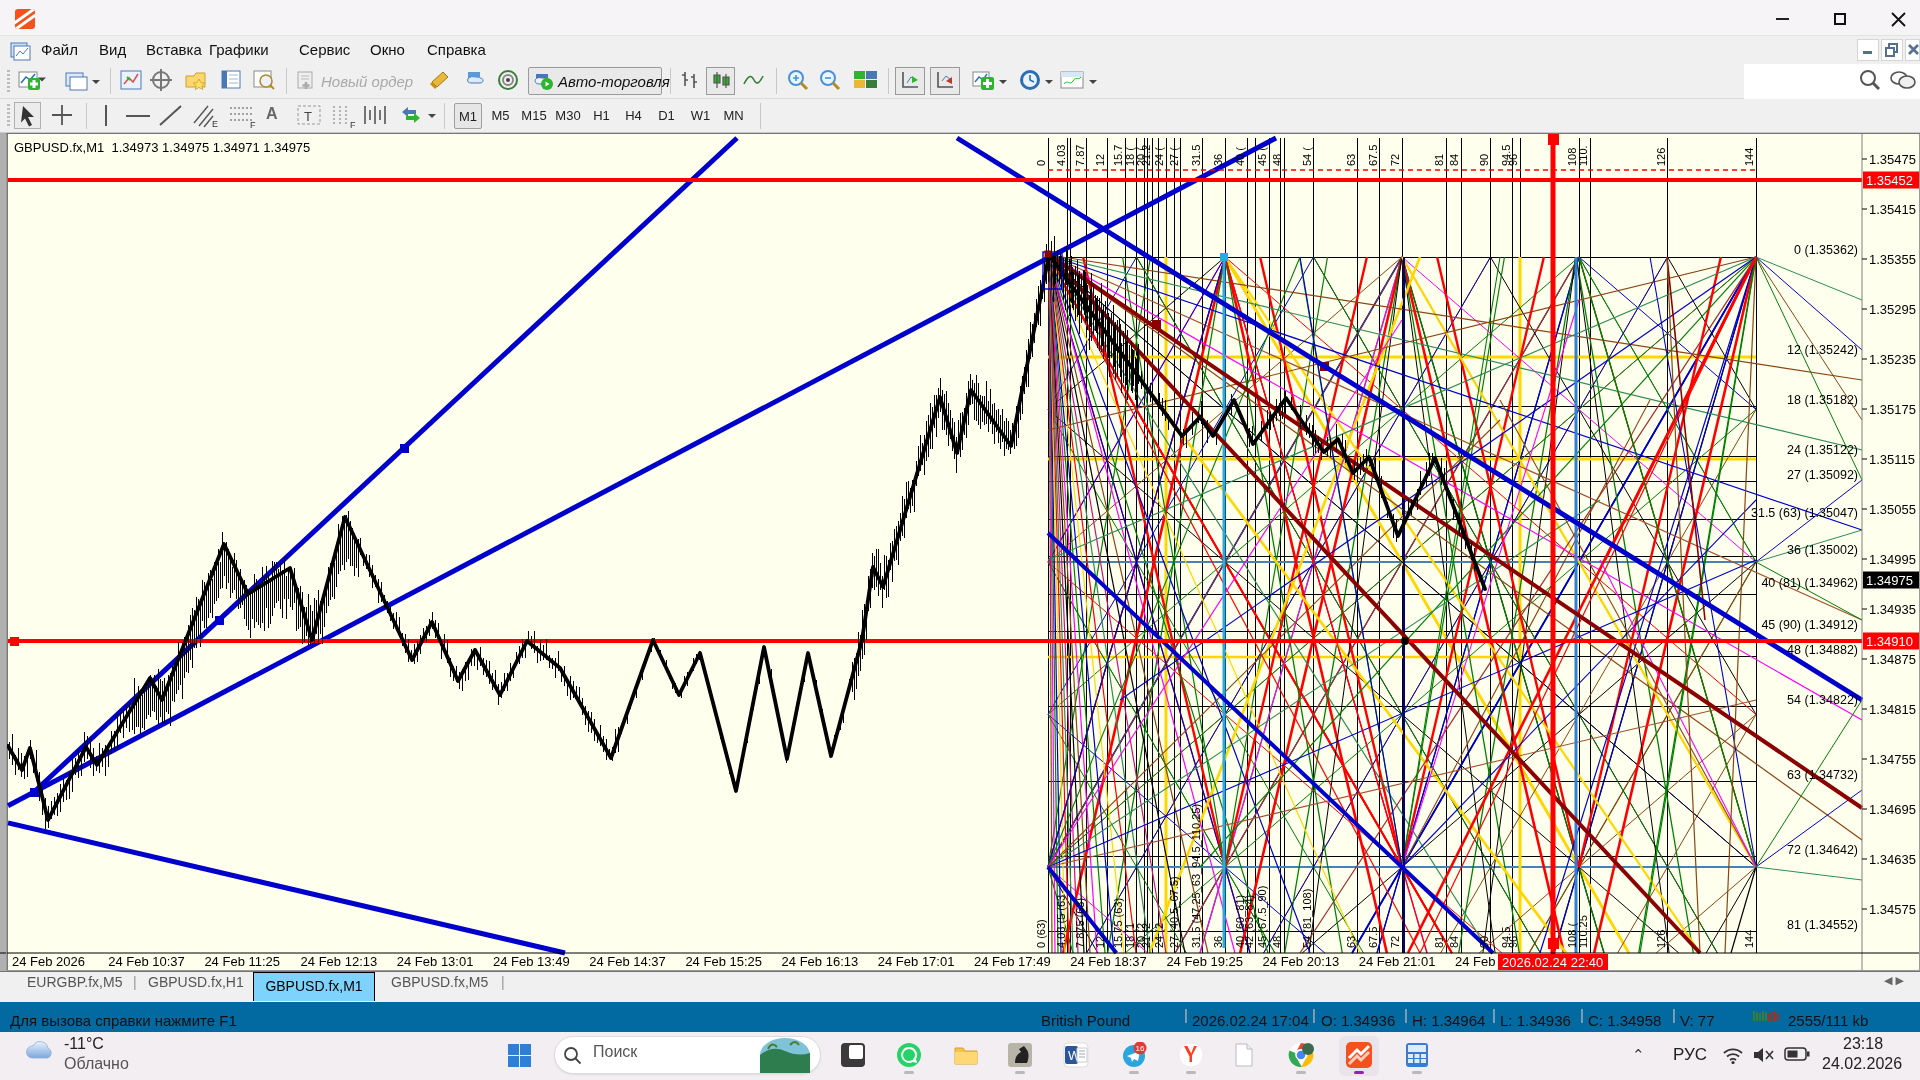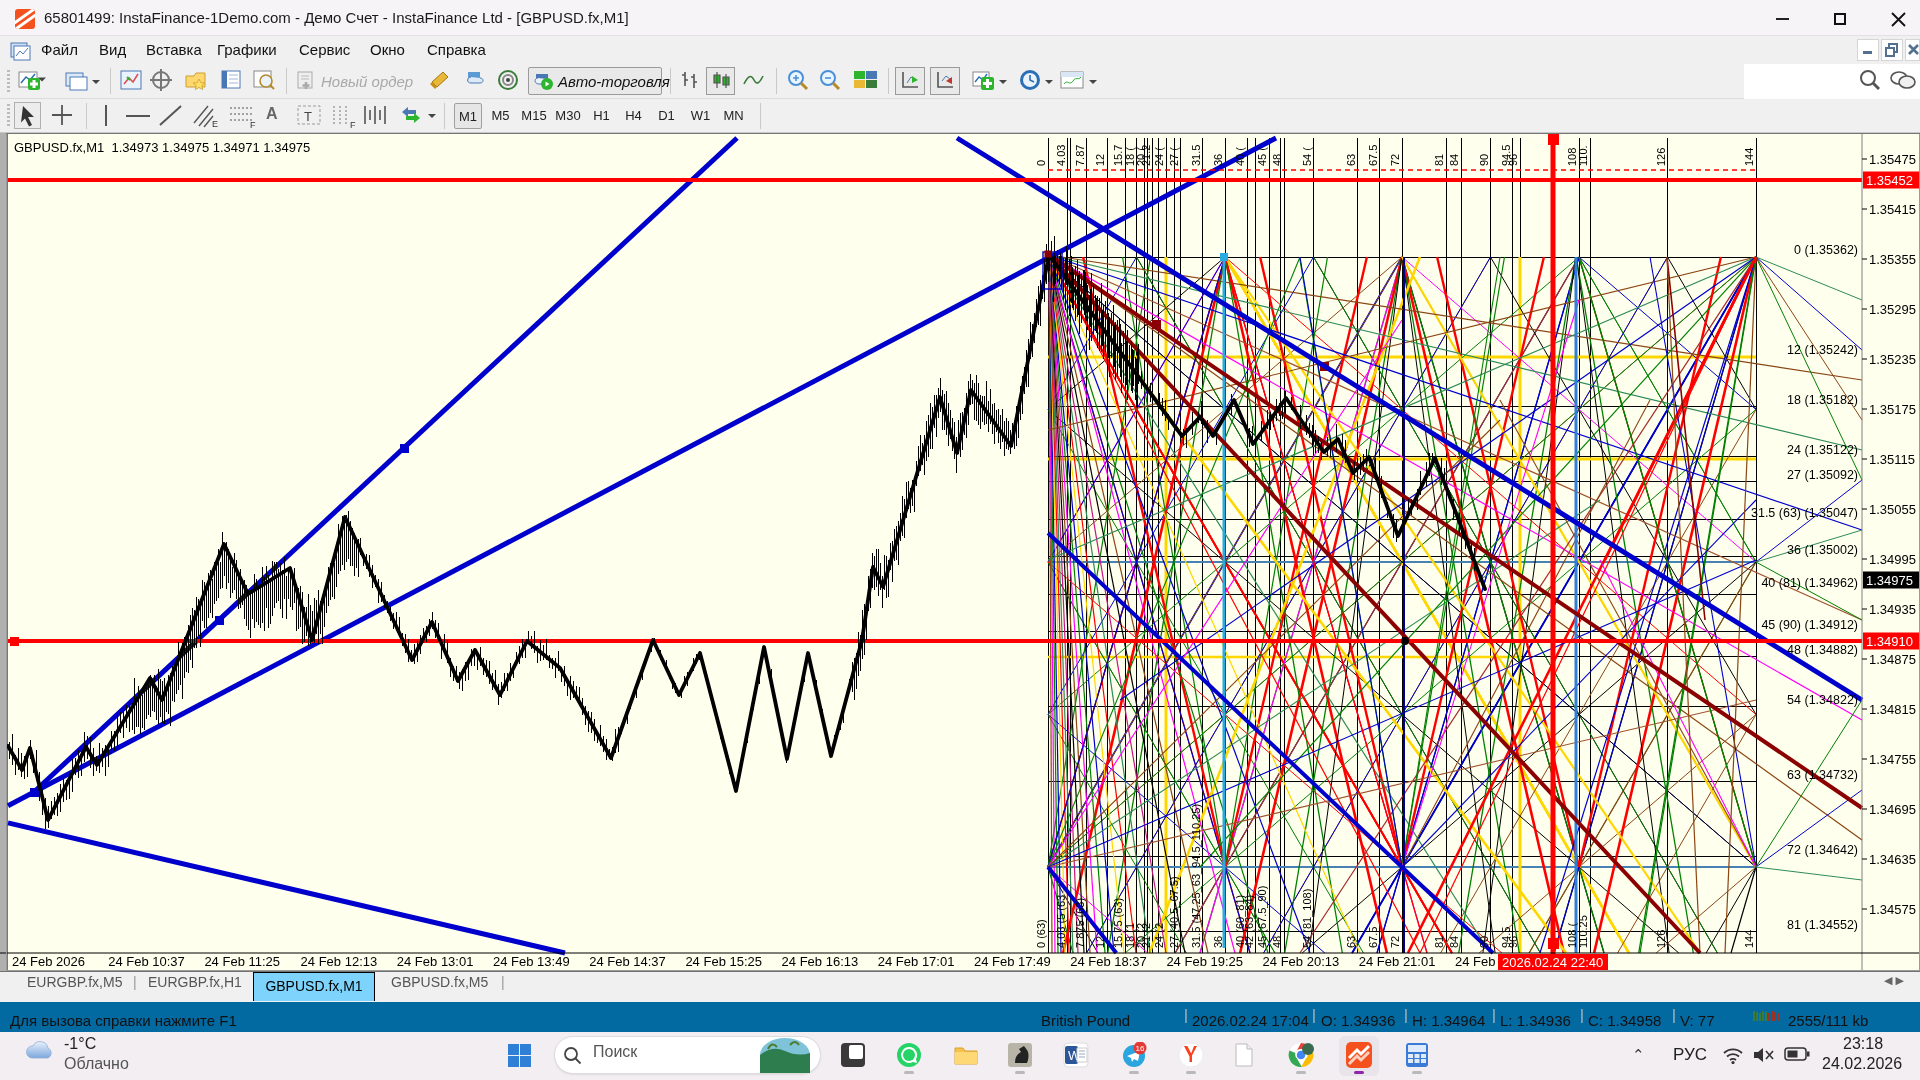--- a/index.html
+++ b/index.html
@@ -18,37 +18,36 @@
 .activetab { position:absolute; left:253px; top:0px; width:122px; height:29px; background:#7dd3fc; border:1.5px solid #000; border-bottom:none; text-align:center; line-height:27px; font-size:14px; color:#000; }
 .statusbar { position:absolute; top:1002px; left:0; width:1920px; height:30px; background:#0369a1; font-size:15px; color:#111; }
 .taskbar { position:absolute; top:1032px; left:0; width:1920px; height:48px; background:#f2eef2; }
 </style></head>
 <body>
 <div class="titlebar">
   <div class="appicon">
       <div style="top:5px;left:-3px"></div>
       <div style="top:12px;left:-3px"></div>
     </div>
-  <div class="title">65801499: InstaFinance-1Demo.com - Демо Счет - InstaFinance Ltd - [GBPUSD.fx,M1]</div>
   <div style="position:absolute;left:1776px;top:18px;width:13px;height:2px;background:#222"></div>
   <div style="position:absolute;left:1834px;top:13px;width:12px;height:12px;border:2px solid #111"></div>
   <svg style="position:absolute;left:1891px;top:12px" width="15" height="15">
       <path d="M1 1L14 14M14 1L1 14" stroke="#111" stroke-width="1.8"></path>
     </svg>
 </div>
 <div class="menubar">
   <svg style="position:absolute;left:10px;top:3px" width="22" height="22">
       <rect x="1" y="4" width="16" height="14" fill="#cfe0f5" stroke="#4a78b5"></rect>
       <rect x="4" y="7" width="16" height="14" fill="#fff" stroke="#4a78b5"></rect>
       <path d="M6 17 L10 12 L13 15 L18 9" stroke="#4a78b5" fill="none"></path>
     </svg>
   <span style="left:41px">Файл</span>
     <span style="left:99px">Вид</span>
     <span style="left:146px">Вставка</span>
-  <span style="left:217px">Графики</span>
+  <span style="left:209px">Графики</span>
     <span style="left:299px">Сервис</span>
     <span style="left:370px">Окно</span>
   <span style="left:427px">Справка</span>
   <div style="position:absolute;left:1857px;top:3px;width:22px;height:22px;background:#fff;border:1px solid #d5d5d5"></div>
   <div style="position:absolute;left:1881px;top:3px;width:22px;height:22px;background:#fff;border:1px solid #d5d5d5"></div>
   <div style="position:absolute;left:1905px;top:3px;width:15px;height:22px;background:#fff;border:1px solid #d5d5d5"></div>
   <div style="position:absolute;left:1863px;top:15px;width:9px;height:3px;background:#53718e"></div>
   <svg style="position:absolute;left:1885px;top:7px" width="14" height="14">
       <rect x="4" y="1" width="8" height="8" fill="none" stroke="#53718e" stroke-width="2"></rect>
       <rect x="1" y="5" width="8" height="8" fill="#fff" stroke="#53718e" stroke-width="2"></rect>
@@ -655,21 +654,21 @@
     <text x="1455.0" y="966.0" font-size="13" fill="#000" text-anchor="start" font-family="Liberation Sans, sans-serif" font-weight="normal">24 Feb 2</text>
     <rect x="1498.0" y="954.0" width="110.0" height="16.0" fill="#FF0000"></rect>
     <text x="1502.0" y="967.0" font-size="13" fill="#fff" text-anchor="start" font-family="Liberation Sans, sans-serif" font-weight="normal">2026.02.24 22:40</text>
     <text x="14.0" y="152.0" font-size="13" fill="#000" text-anchor="start" font-family="Liberation Sans, sans-serif" font-weight="normal">GBPUSD.fx,M1&nbsp;&nbsp;1.34973 1.34975 1.34971 1.34975</text>
     <rect x="6.5" y="133.5" width="1913" height="837" fill="none" stroke="#9a9a9a" stroke-width="1"></rect>
     <line x1="6.0" y1="133.0" x2="1920.0" y2="133.0" stroke="#6a6a6a" stroke-width="1.5"></line>
   </svg>
 <div class="tabs">
   <div class="tab" style="left:27px">EURGBP.fx,M5</div>
   <div class="tab" style="left:133px;color:#999">|</div>
-  <div class="tab" style="left:148px">EURGBP.fx,H1</div>
+  <div class="tab" style="left:148px">GBPUSD.fx,H1</div>
   <div class="activetab">GBPUSD.fx,M1</div>
   <div class="tab" style="left:391px">GBPUSD.fx,M5</div>
   <div class="tab" style="left:501px;color:#999">|</div>
   <div class="tab" style="left:1884px;color:#666;font-size:11px">◀&nbsp;▶</div>
 </div>
 <div class="statusbar">
   <span style="position:absolute;left:10px;top:10px">Для вызова справки нажмите F1</span>
   <span style="position:absolute;left:1041px;top:10px">British Pound</span>
   <span style="position:absolute;left:1184px;top:4px;color:#bbb">|</span>
   <span style="position:absolute;left:1192px;top:10px">2026.02.24 17:04</span>
@@ -701,21 +700,21 @@
 <div class="taskbar">
 <svg style="position:absolute;left:25px;top:6px" width="32" height="24">
       <defs>
         <linearGradient id="cl" x1="0" y1="0" x2="0" y2="1">
           <stop offset="0" stop-color="#e8f1fc"></stop>
           <stop offset="1" stop-color="#7da7dc"></stop>
         </linearGradient>
       </defs>
       <path d="M7 20a6 6 0 0 1 1-12 8 8 0 0 1 15 2 5.5 5.5 0 0 1 0 10z" fill="url(#cl)" stroke="#8fb0d8" stroke-width="0.8"></path>
     </svg>
-    <div style="position:absolute;left:64px;top:3px;font-size:16px;color:#222">-1°C</div>
+    <div style="position:absolute;left:64px;top:3px;font-size:16px;color:#222">-11°C</div>
     <div style="position:absolute;left:64px;top:23px;font-size:16px;color:#555">Облачно</div>
     <svg style="position:absolute;left:508px;top:12px" width="24" height="24">
       <rect x="0" y="0" width="11" height="11" fill="#2f7fd6"></rect>
       <rect x="12" y="0" width="11" height="11" fill="#2f7fd6"></rect>
       <rect x="0" y="12" width="11" height="11" fill="#2f7fd6"></rect>
       <rect x="12" y="12" width="11" height="11" fill="#2f7fd6"></rect>
     </svg>
     <div style="position:absolute;left:554px;top:4px;width:267px;height:38px;background:#fff;border:1px solid #dcdcdc;border-radius:19px;box-shadow:0 1px 2px rgba(0,0,0,0.08)"></div>
     <svg style="position:absolute;left:563px;top:14px" width="20" height="20">
       <circle cx="8" cy="8" r="6" fill="none" stroke="#444" stroke-width="1.8"></circle>

